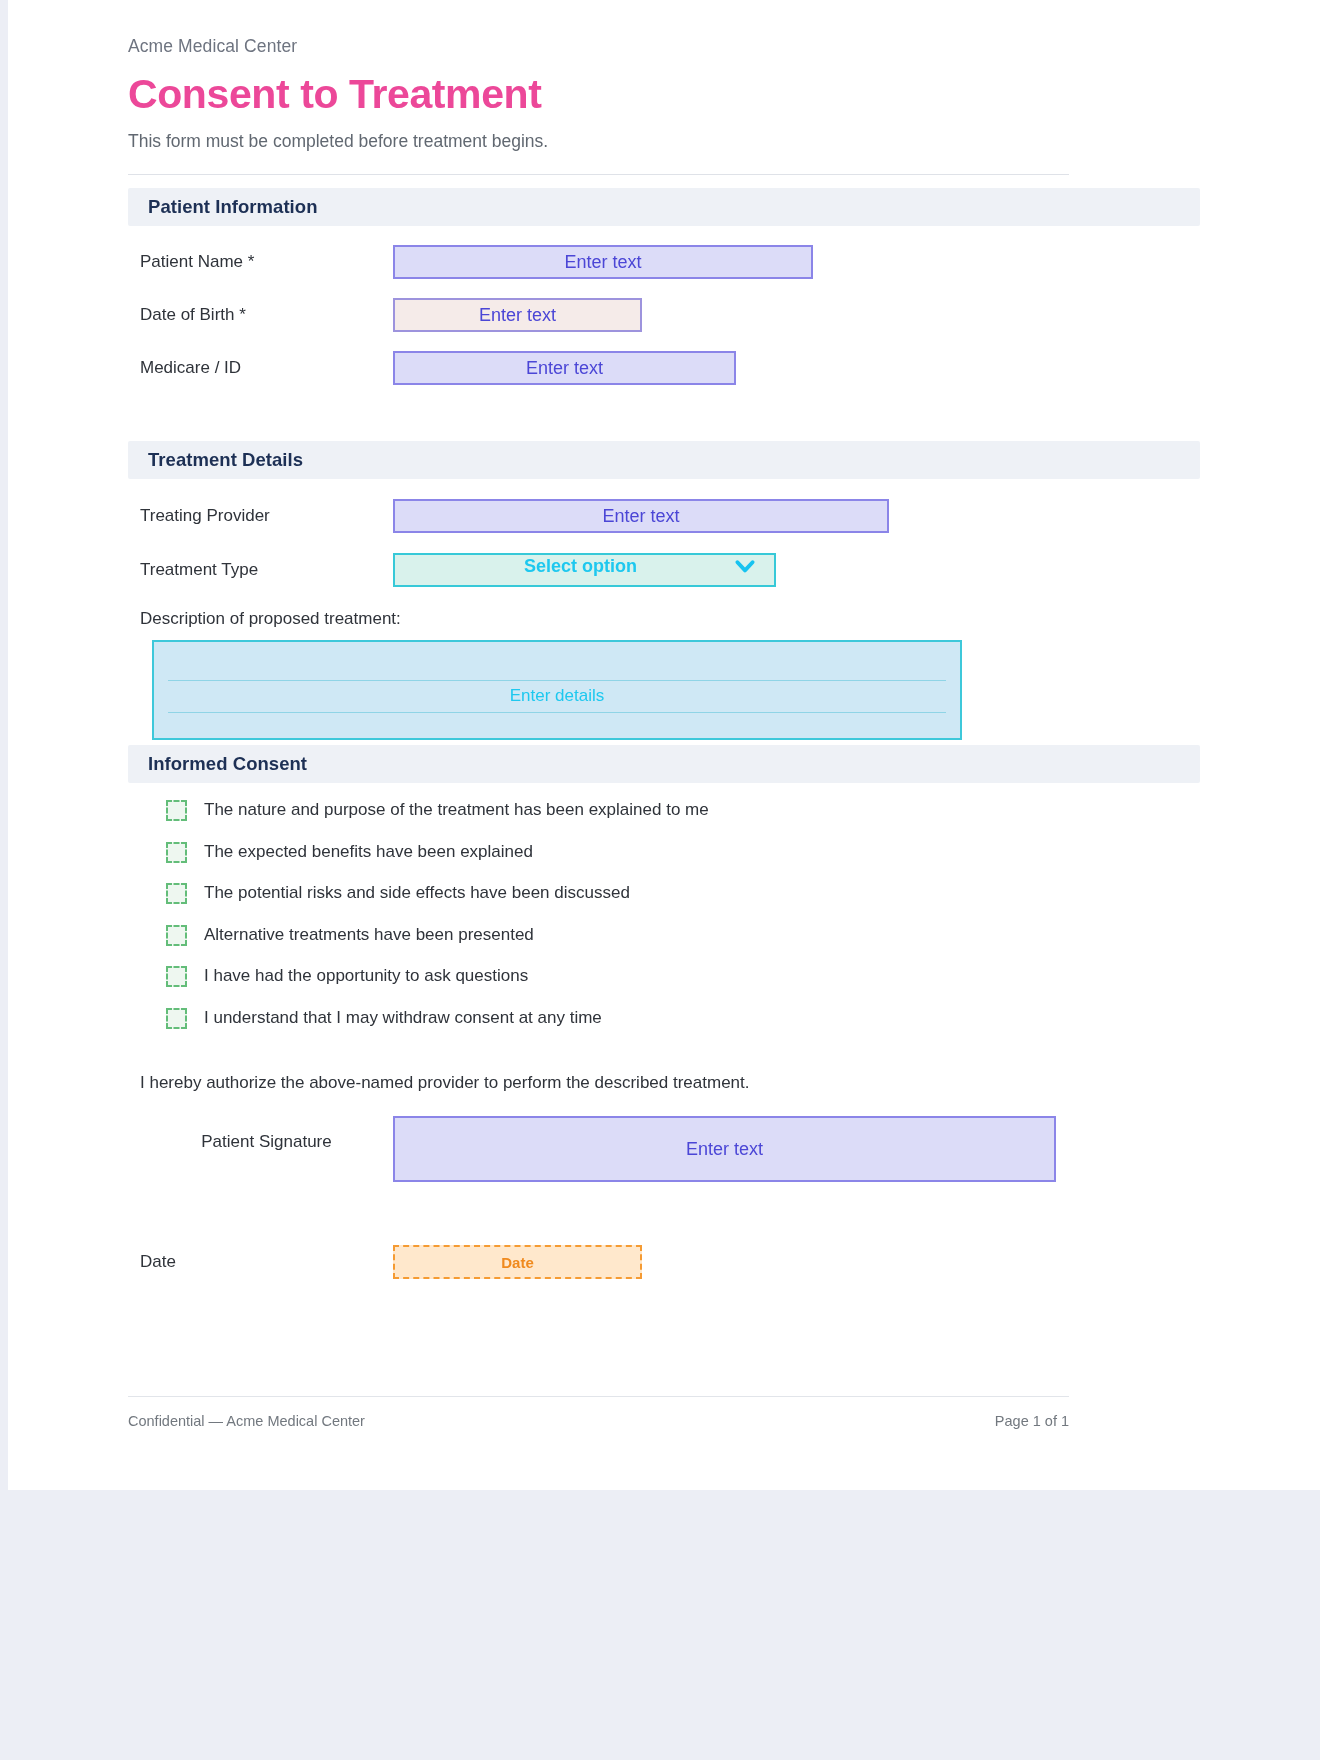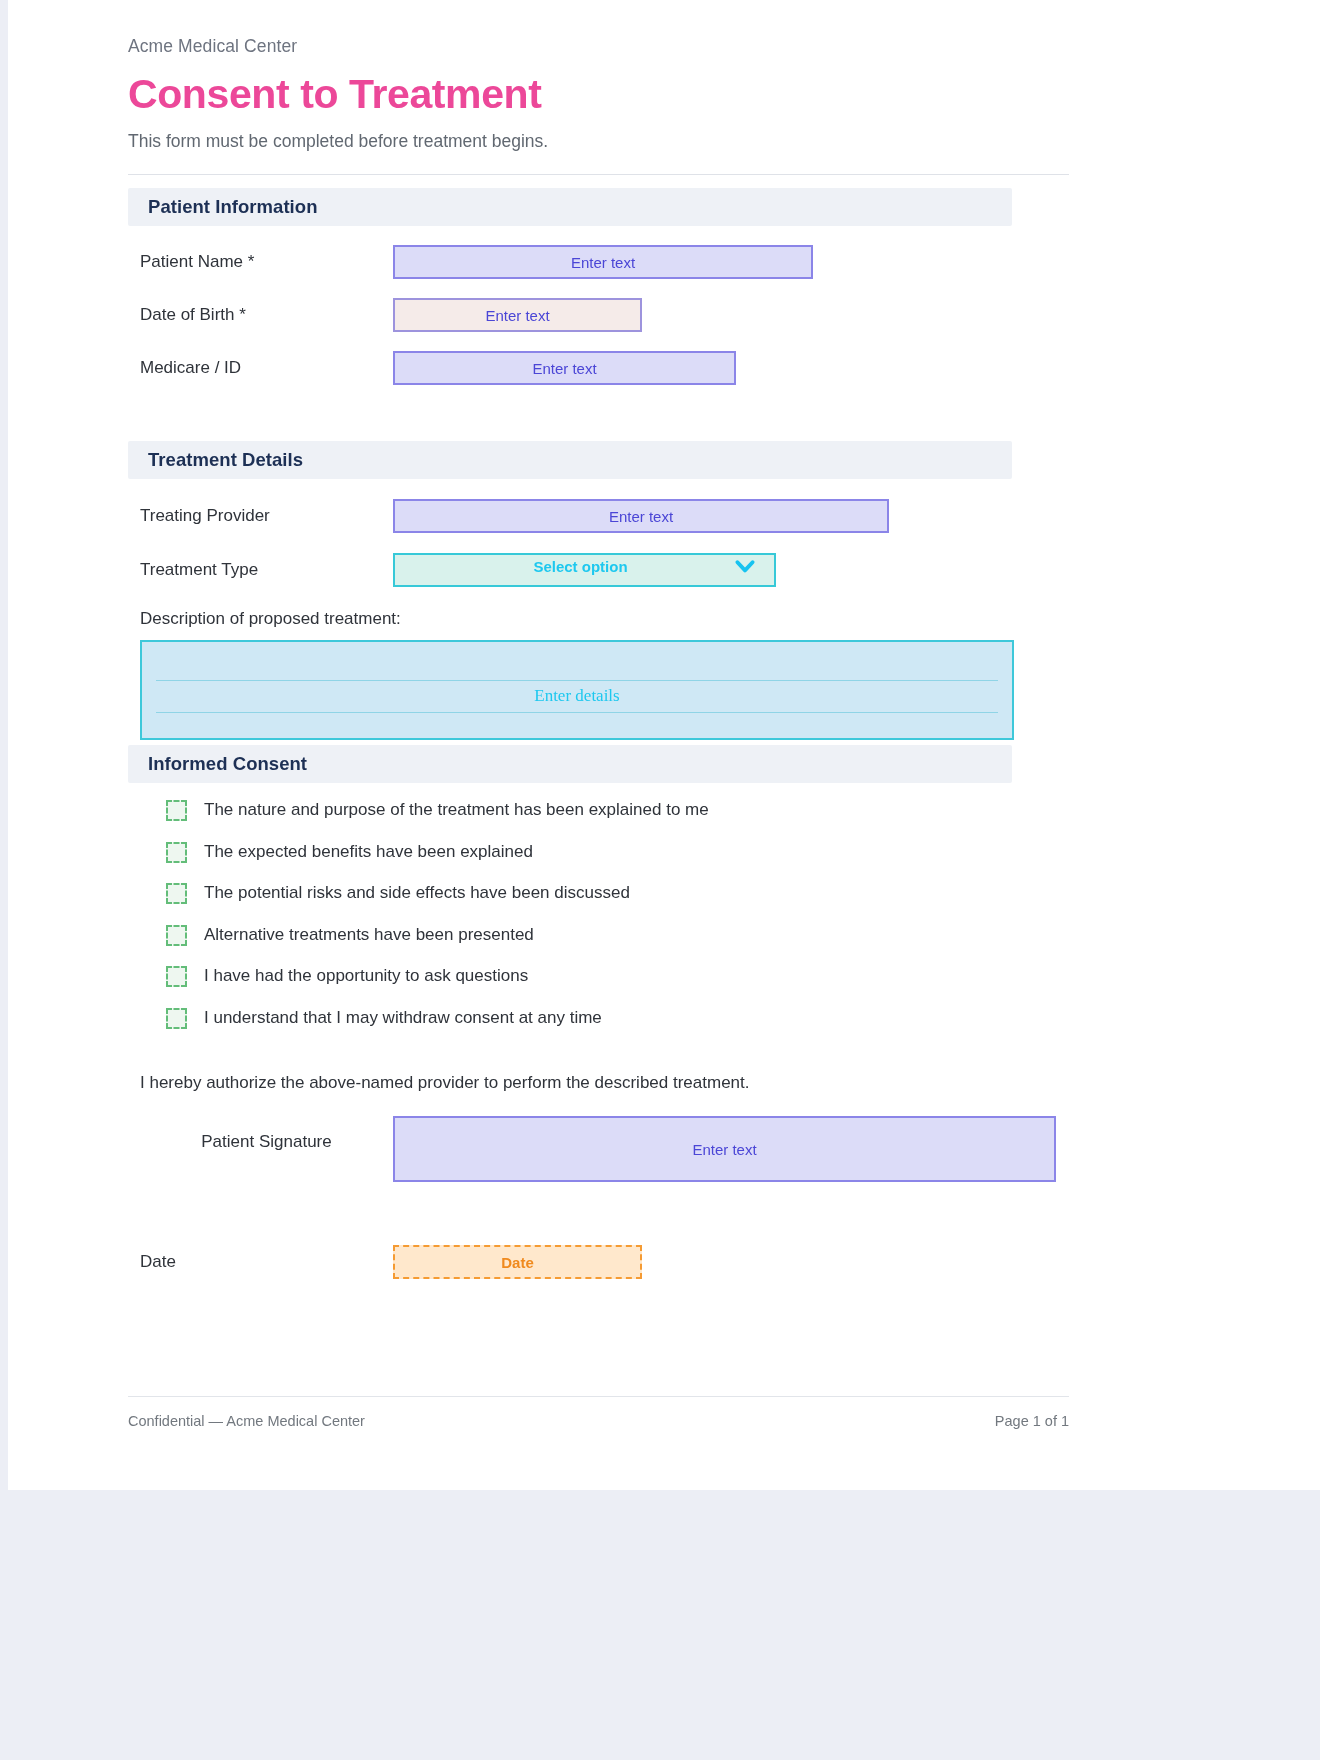--- a/index.html
+++ b/index.html
@@ -56,21 +56,21 @@
     margin-top: 22px;
     height: 1px;
     background: #dfe2e8;
     width: 941px;
   }
 
   
   .section-band {
     background: #eef1f6;
     height: 38px;
-    width: 884px;
+    width: 1072px;
     display: flex;
     align-items: center;
     box-sizing: border-box;
     padding-left: 20px;
     border-radius: 2px;
   }
   .section-band .band-title {
     font-size: 18.5px;
     font-weight: bold;
     color: #1d3055;
@@ -93,21 +93,21 @@
   }
   .field-label.tall {
     align-self: flex-start;
   }
 
   .field-box {
     box-sizing: border-box;
     display: flex;
     align-items: center;
     justify-content: center;
-    font-size: 15px;
+    font-size: 18px;
     height: 34px;
     border-width: 2px;
     border-style: solid;
   }
   
   .fb-lavender {
     background: #dcdcf8;
     border-color: #8b85e8;
     color: #4b46d6;
   }
@@ -146,26 +146,25 @@
 
   
   .ta-label {
     font-size: 17px;
     color: #2f333a;
     padding-left: 12px;
   }
   .textarea-box {
     position: relative;
     box-sizing: border-box;
-    width: 874px;
+    width: 810px;
     height: 100px;
-    margin-left: 12px;
+    margin-left: 24px;
     background: #cfe8f5;
     border: 2px solid #3ec8da;
-    font-family: Liberation Serif, serif;
   }
   .ta-line {
     position: absolute;
     left: 14px;
     right: 14px;
     height: 1px;
     background: #8fd4e6;
   }
   .ta-placeholder {
     position: absolute;

